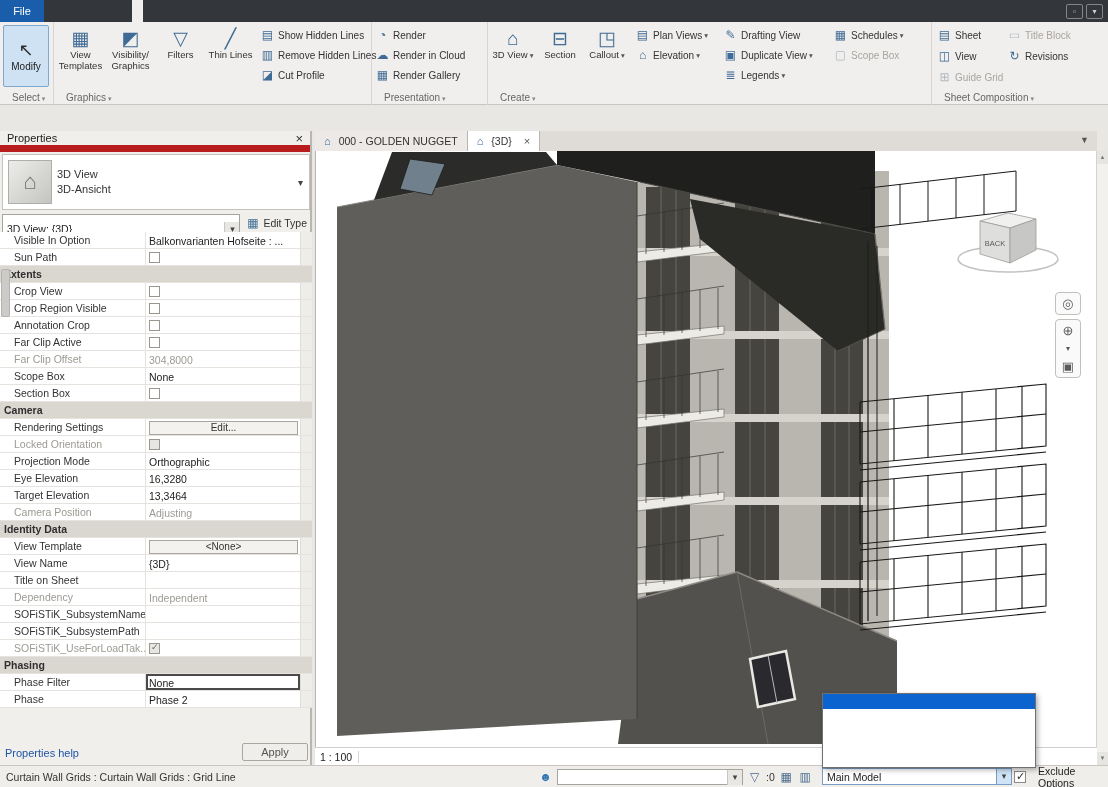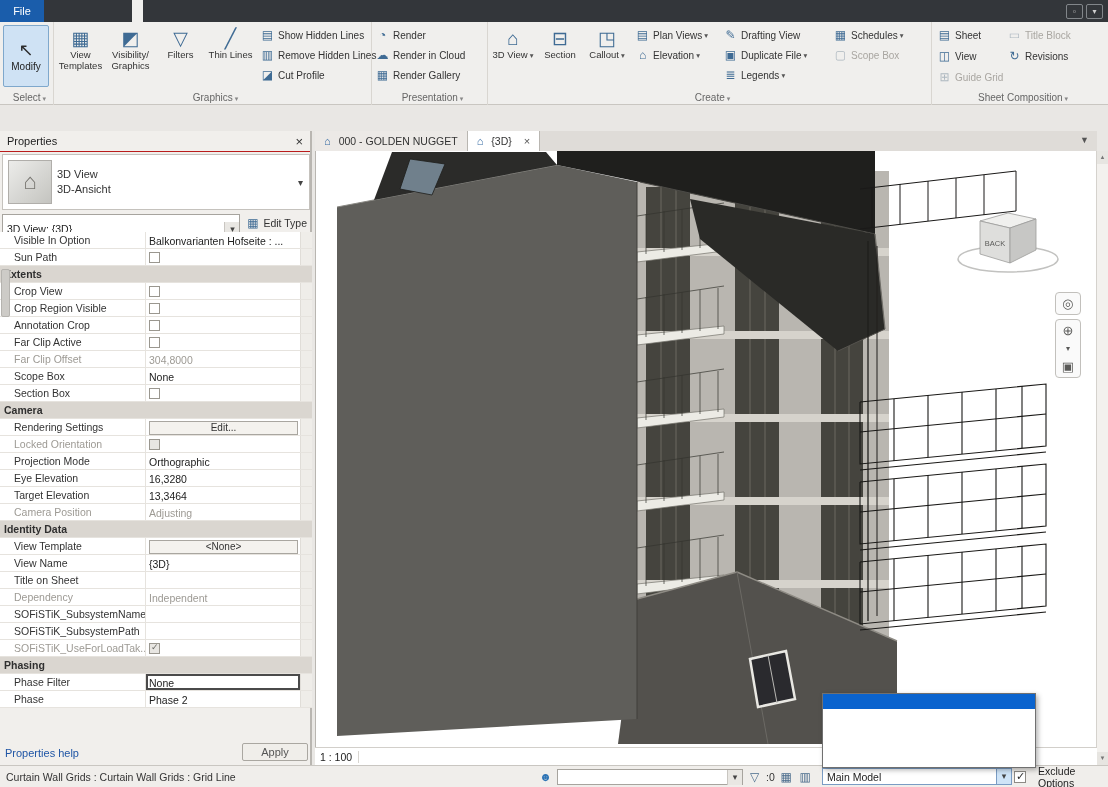--- a/index.html
+++ b/index.html
@@ -10,41 +10,41 @@
 #titlebar{position:absolute;left:0;top:0;width:1108px;height:22px;background:#33363a;display:flex;align-items:stretch;overflow:hidden}
 #file-btn{width:44px;background:#1a5dab;color:#fff;display:flex;align-items:center;justify-content:center;font-size:11px;flex:none}
 .rtab{display:flex;align-items:center;padding:0 5.5px;color:#c9c9c9;font-size:10.5px;white-space:nowrap}
 .rtab.f-active{background:#f0efed;color:#222}
 #titlebar-right{margin-left:auto;display:flex;align-items:center;gap:3px;padding-right:5px;color:#cfcfcf;flex:none}
 .win-ico{width:17px;height:15px;border:1px solid #82868a;border-radius:2px;display:flex;align-items:center;justify-content:center;font-size:8px}
 
 
 #ribbon{position:absolute;left:0;top:22px;width:1108px;height:83px;background:#f0efed;border-bottom:1px solid #c9c6c1}
 .panel{position:absolute;top:0;height:83px;border-right:1px solid #d9d6d1}
-.ptitle{position:absolute;bottom:0;left:3px;width:100%;text-align:center;color:#666;font-size:10px;height:13px;white-space:nowrap}
+.ptitle{position:absolute;bottom:0;left:12px;width:100%;text-align:left;color:#666;font-size:10px;height:13px;white-space:nowrap}
 .ptitle::after{content:" ▾";font-size:7px;color:#888}
 .bigrow{display:flex;gap:1px;padding:2px 2px}
 .bigbtn{width:49px;min-height:62px;display:flex;flex-direction:column;align-items:center;padding-top:3px;border-radius:2px}
 .big-ico{font-size:19px;color:#3f6b94;line-height:23px}
 .biglabel{font-size:9.5px;line-height:10.5px;text-align:center;color:#333}
 .smallbtn{display:flex;align-items:center;height:20px;font-size:10px;color:#333;padding:0 3px;white-space:nowrap}
 .sm-ico{font-size:12px;color:#3f6b94;width:15px;text-align:center;margin-right:3px;flex:none}
 .bigbtn.f-arrow .biglabel::after{content:" ▾";font-size:7.5px;color:#555}
 .smallbtn.f-arrow::after{content:" ▾";font-size:7.5px;color:#555;margin-left:2px}
 .f-disabled{color:#a9a6a1}
 .f-disabled .sm-ico,.f-disabled .big-ico{color:#aeb8c0}
 #modify-btn{margin:3px 3px;width:46px;height:62px;background:#cfe2f4;border:1px solid #7fa8cc;border-radius:2px;display:flex;flex-direction:column;align-items:center;justify-content:center;gap:2px}
 #modify-cursor{font-size:18px;color:#2c2c2c;line-height:18px}
 .rcol{display:flex;flex-direction:column;padding-top:3px}
 #sheetgrid{display:grid;grid-template-columns:70px 88px;grid-auto-rows:21px;padding-top:3px;padding-left:2px}
 #sheet-overflow{position:absolute;right:1px;top:4px;display:flex;flex-direction:column;gap:7px}
 
 
 #palette{position:absolute;left:0;top:131px;width:312px;height:634px;background:#f1efec;border-right:2px solid #b9b6b1}
-#pal-header{height:21px;display:flex;align-items:center;padding:0 7px;color:#222;border-bottom:1px solid #b91c1c}
+#pal-header{height:21px;display:flex;align-items:center;padding:0 7px;color:#222;border-bottom:7px solid #b91c1c}
 #pal-close{margin-left:auto;font-size:13px;color:#333;line-height:13px}
 #type-selector{position:absolute;left:2px;top:23px;width:308px;height:56px;background:#fff;border:1px solid #c5c2bd;display:flex;align-items:center}
 .ts-ico{width:44px;height:44px;margin:5px;background:linear-gradient(135deg,#ececea,#c4c4c0);border:1px solid #b0aeaa;display:flex;align-items:center;justify-content:center;font-size:22px;color:#76746f;flex:none}
 .ts-line{font-size:11px;color:#333;line-height:15px}
 .ts-carat{margin-left:auto;padding-right:6px;color:#444;font-size:10px}
 #filter-row{position:absolute;left:2px;top:83px;width:308px;height:17px;display:flex;gap:2px}
 .combo{border:1px solid #a7a49e;background:#fff;height:30px;display:flex;align-items:center;padding-left:4px;font-size:10.5px}
 .combo::after{content:"▾";margin-left:auto;width:14px;text-align:center;color:#444;background:#e9e7e3;border-left:1px solid #c9c6c1;font-size:9px;line-height:15px}
 #type-filter-combo{width:244px}
 #edit-type{display:flex;align-items:center;gap:3px;padding:0 3px;color:#333;font-size:10.5px;white-space:nowrap}
@@ -240,21 +240,21 @@
             </div>
           </div>
         <div class="rcol" style="width:110px">
 
         <div class="smallbtn">
               <span class="sm-ico">✎</span>
               <span>Drafting View</span>
             </div>
             <div class="smallbtn f-arrow">
               <span class="sm-ico">▣</span>
-              <span>Duplicate File</span>
+              <span>Duplicate View</span>
             </div>
             <div class="smallbtn f-arrow">
               <span class="sm-ico">≣</span>
               <span>Legends</span>
             </div>
           </div>
         <div class="rcol" style="width:90px">
 
         <div class="smallbtn f-arrow">
               <span class="sm-ico">▦</span>

